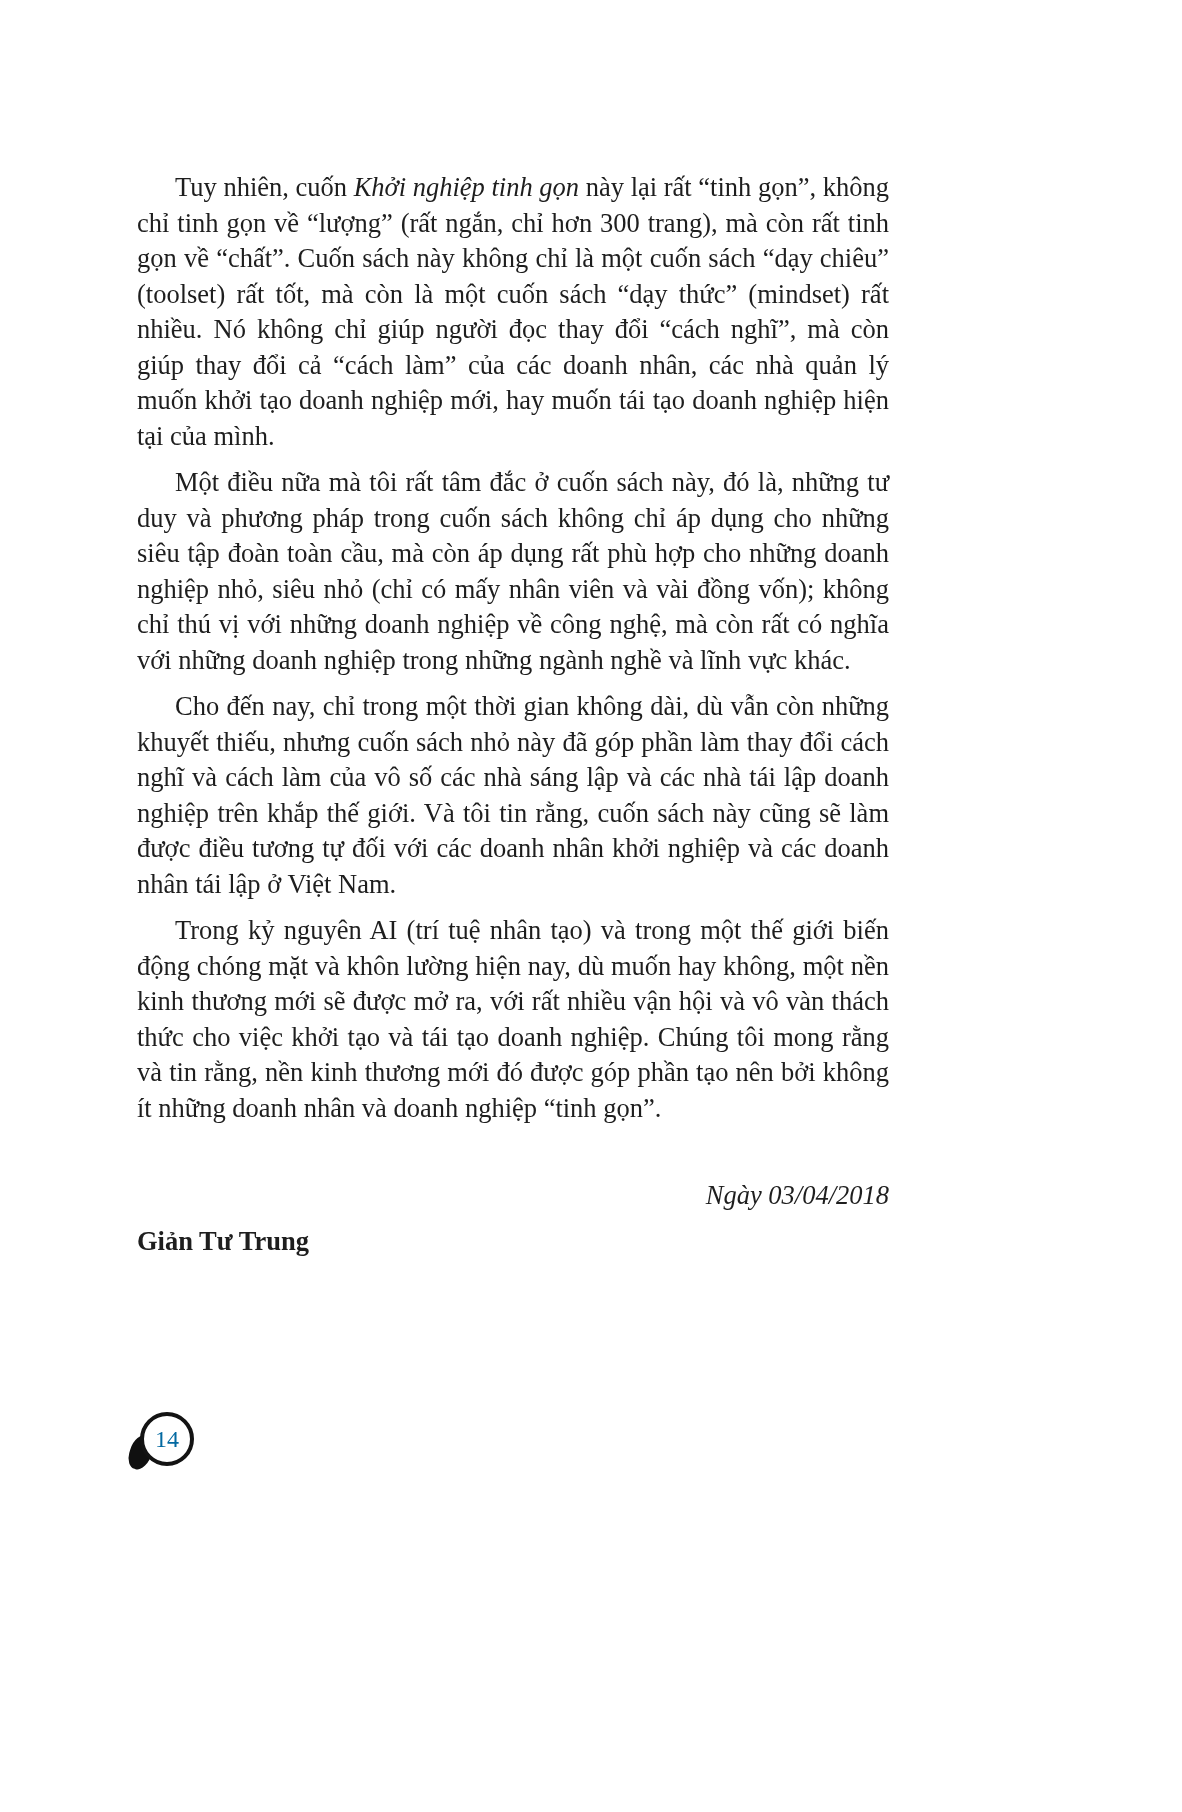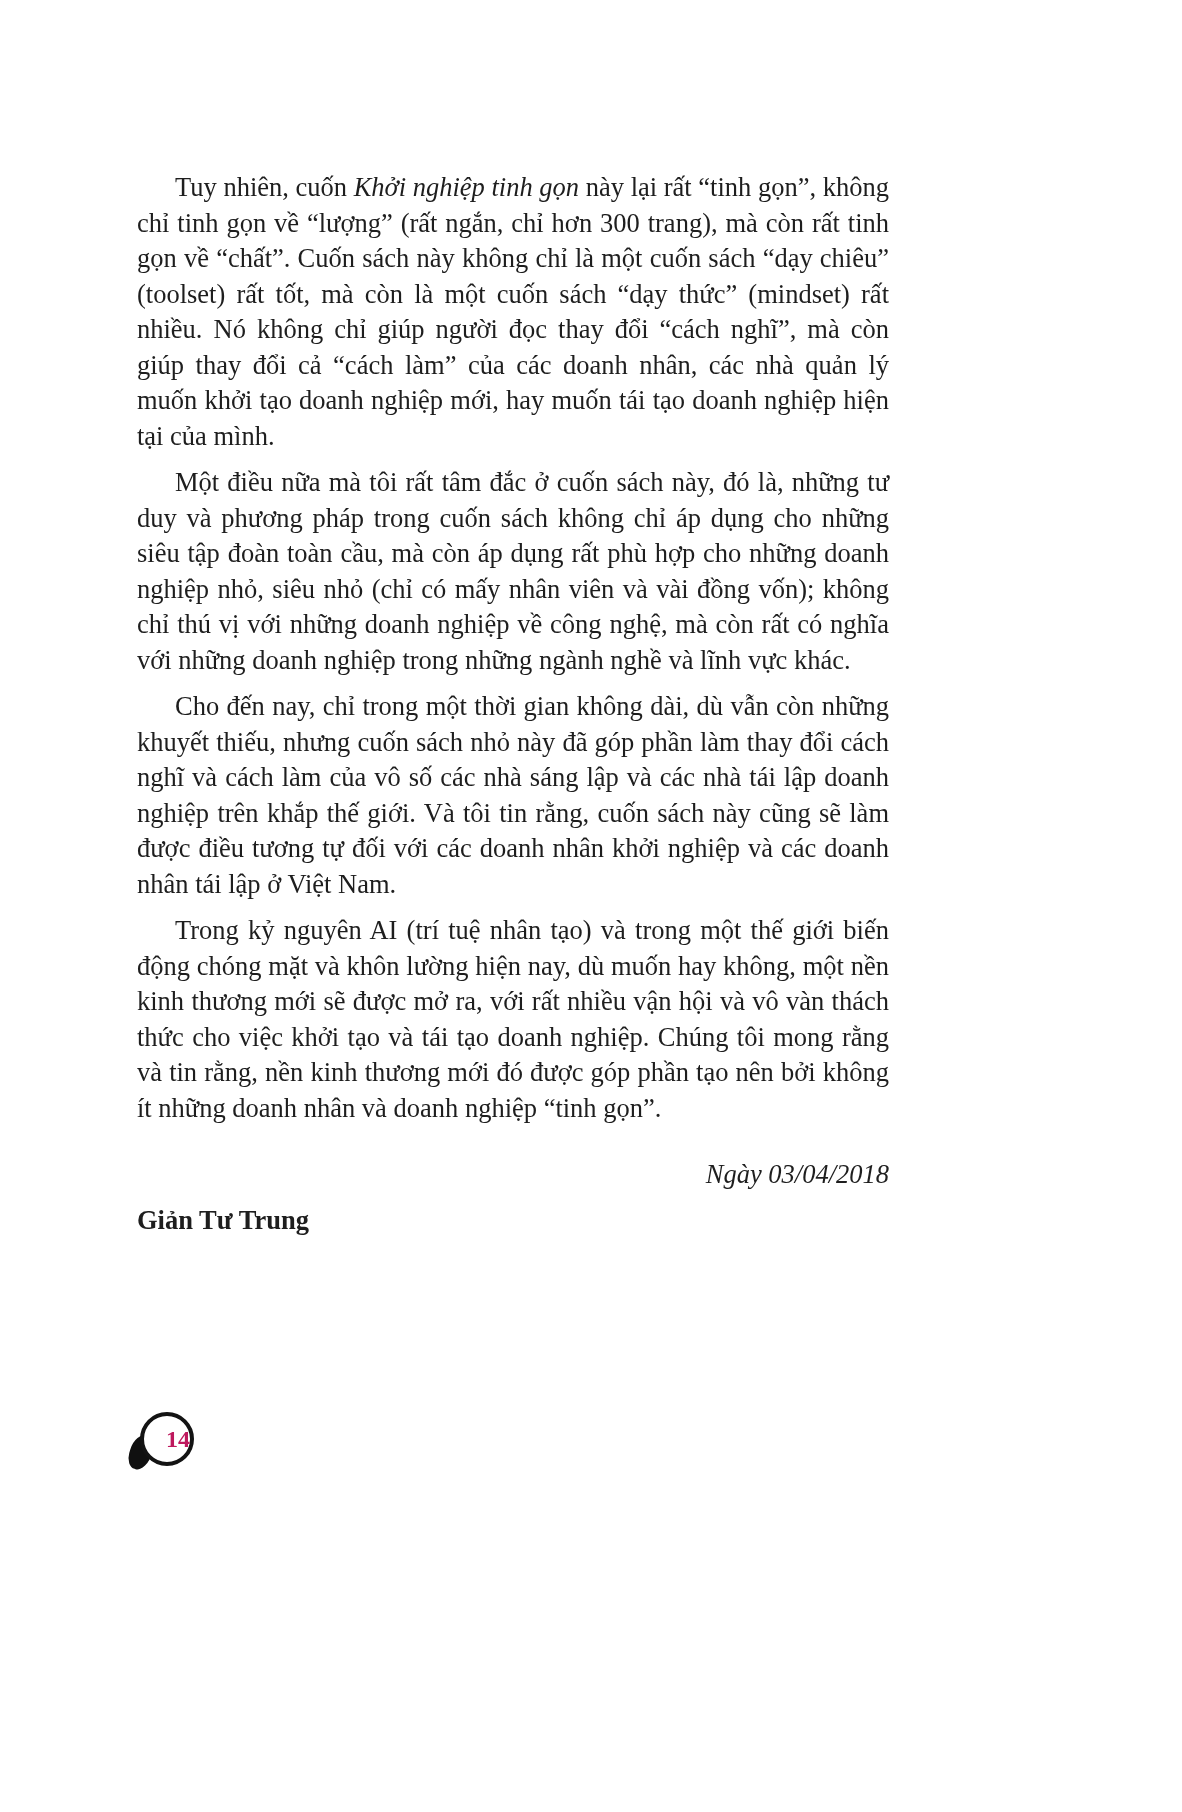--- a/index.html
+++ b/index.html
@@ -21,21 +21,21 @@
   }
   .para {
     font-size: 26.5px;
     line-height: 35.5px;
     text-align: justify;
     text-indent: 38px;
     margin: 0 0 11px 0;
   }
   .para em { font-style: italic; }
   .signature {
-    margin-top: 29px;
+    margin-top: 50px;
   }
   .sig-date {
     font-size: 26.5px;
     font-style: italic;
     text-align: right;
     line-height: 38px;
     margin: 0;
   }
   .sig-author {
     font-size: 26.5px;
@@ -65,24 +65,23 @@
     position: absolute;
     left: 10px;
     top: 2px;
     width: 54px;
     height: 54px;
     border: 4px solid #131313;
     border-radius: 50%;
     background: #ffffff;
     display: flex;
     align-items: center;
-    justify-content: flex-end;
+    justify-content: center;
     font-size: 24px;
-    color: #be185d;
-    font-weight: bold;
+    color: #0369a1;
   }
 </style>
 </head>
 <body>
 
 <div class="text-block">
   <p class="para"><span>Tuy nhiên, cuốn </span><em>Khởi nghiệp tinh gọn</em><span> này lại rất “tinh gọn”, không chỉ tinh gọn về “lượng” (rất ngắn, chỉ hơn 300 trang), mà còn rất tinh gọn về “chất”. Cuốn sách này không chỉ là một cuốn sách “dạy chiêu” (toolset) rất tốt, mà còn là một cuốn sách “dạy thức” (mindset) rất nhiều. Nó không chỉ giúp người đọc thay đổi “cách nghĩ”, mà còn giúp thay đổi cả “cách làm” của các doanh nhân, các nhà quản lý muốn khởi tạo doanh nghiệp mới, hay muốn tái tạo doanh nghiệp hiện tại của mình.</span></p>
 
   <p class="para">Một điều nữa mà tôi rất tâm đắc ở cuốn sách này, đó là, những tư duy và phương pháp trong cuốn sách không chỉ áp dụng cho những siêu tập đoàn toàn cầu, mà còn áp dụng rất phù hợp cho những doanh nghiệp nhỏ, siêu nhỏ (chỉ có mấy nhân viên và vài đồng vốn); không chỉ thú vị với những doanh nghiệp về công nghệ, mà còn rất có nghĩa với những doanh nghiệp trong những ngành nghề và lĩnh vực khác.</p>
 

